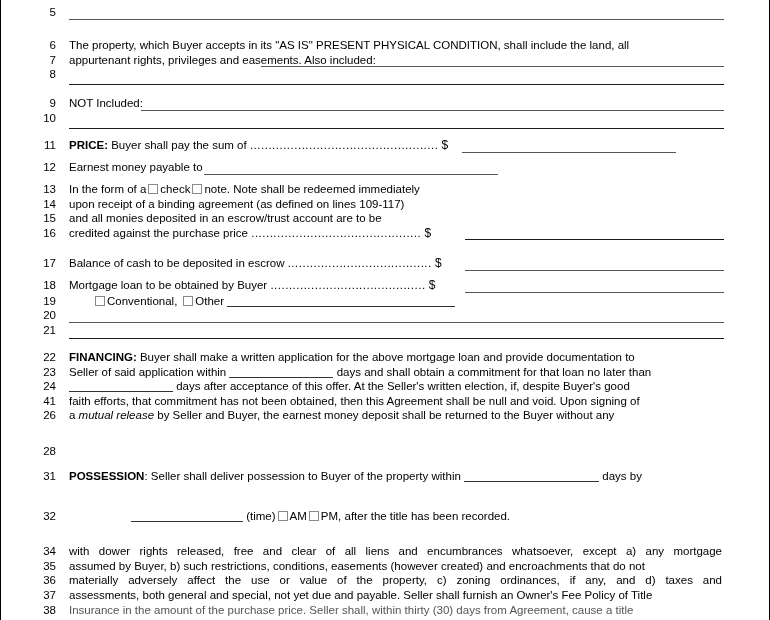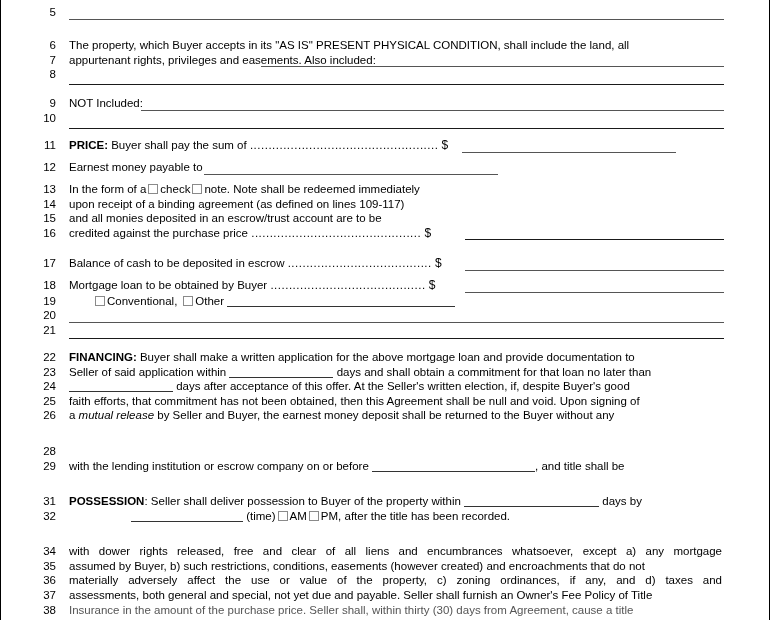--- a/index.html
+++ b/index.html
@@ -213,48 +213,41 @@
 
   <div class="row" style="top:379.2px">
     <span class="num">24</span>
     <span class="txt">
       <span class="blank" style="width:104px"></span>
       <span>days after acceptance of this offer. At the Seller's written election, if, despite Buyer's good</span>
     </span>
   </div>
 
   <div class="row" style="top:393.8px">
-    <span class="num">25</span>
+    <span class="num">41</span>
     <span class="txt" style="right:47px">faith efforts, that commitment has not been obtained, then this Agreement shall be null and void. Upon signing of</span>
   </div>
 
   <div class="row" style="top:408.4px">
     <span class="num">26</span>
     <span class="txt" style="right:47px">
       <span>a</span>
       <i class="em">mutual  release</i>
       <span>by Seller and Buyer, the earnest money deposit shall be returned to the Buyer without any</span>
     </span>
   </div>
 
 
   <div class="row" style="top:444px">
     <span class="num">28</span>
   </div>
 
-  <div class="row" style="top:458.6px">
-    <span class="num">29</span>
-    <span class="txt">
-      <span>with the lending institution or escrow company on or before</span>
-      <span class="blank" style="width:163px"></span><span>, and title shall be</span>
-    </span>
-  </div>
-
-
-  <div class="row" style="top:494px">
+
+
+  <div class="row" style="top:469px">
     <span class="num">31</span>
     <span class="txt">
       <b class="lbl">POSSESSION</b><span>:</span>
       <span>Seller shall deliver possession to Buyer of the property within</span>
       <span class="blank" style="width:135px"></span>
       <span>days by</span>
     </span>
   </div>
 
   <div class="row" style="top:508.6px">

